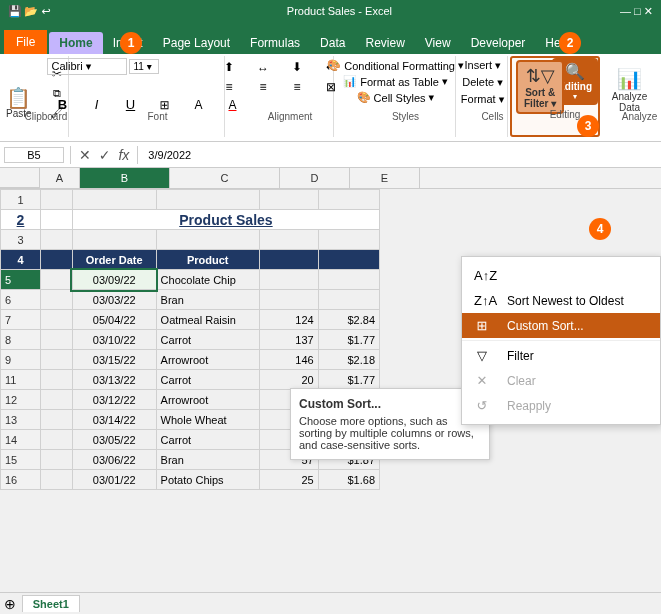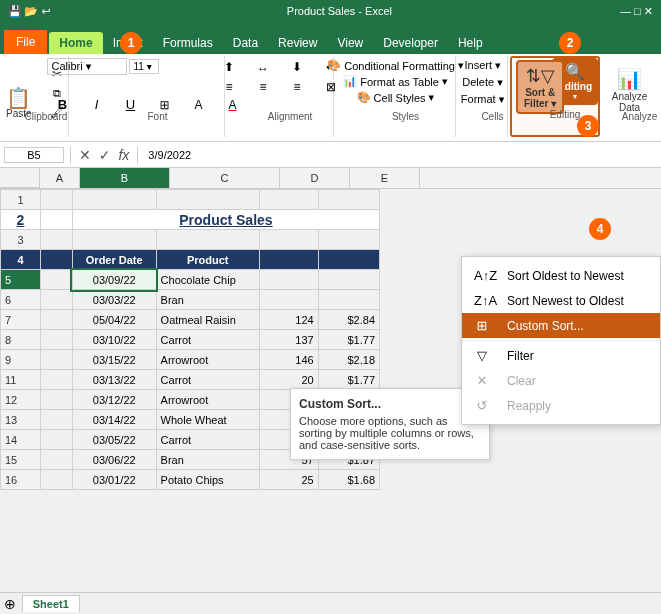--- a/index.html
+++ b/index.html
@@ -5,21 +5,21 @@
     * { box-sizing: border-box; margin: 0; padding: 0; }
     body { font-family: 'Segoe UI', Arial, sans-serif; font-size: 12px; background: #f0f0f0; width: 661px; height: 614px; overflow: hidden; }
 
     
     .title-bar { background: #217346; height: 22px; display: flex; align-items: center; padding: 0 8px; }
     .title-bar-text { color: white; font-size: 11px; flex: 1; text-align: center; }
 
     
     .ribbon-tabs { background: #217346; display: flex; align-items: flex-end; padding: 0 0 0 4px; height: 32px; }
     .ribbon-tab { color: white; font-size: 12px; padding: 4px 10px; cursor: pointer; border-radius: 3px 3px 0 0; }
-    .ribbon-tab.active { background: #bef264; color: #217346; font-weight: bold; }
+    .ribbon-tab.active { background: #c4b5fd; color: #217346; font-weight: bold; }
     .ribbon-tab.file-tab { background: #ff6600; color: white; padding: 5px 12px; border-radius: 0; margin-right: 2px; }
 
     
     .ribbon { background: white; border-bottom: 1px solid #ccc; padding: 2px 4px 4px; display: flex; align-items: stretch; gap: 2px; height: 88px; }
     .ribbon-group { display: flex; flex-direction: column; align-items: center; padding: 2px 6px; border-right: 1px solid #ddd; position: relative; min-width: 50px; }
     .ribbon-group:last-child { border-right: none; }
     .ribbon-group-label { font-size: 10px; color: #555; position: absolute; bottom: 15px; margin-left: 20px; }
     .ribbon-group-content { display: flex; flex-direction: row; align-items: center; gap: 2px; flex: 1; padding-bottom: 14px; }
     .ribbon-btn { display: flex; flex-direction: column; align-items: center; justify-content: center; padding: 2px 4px; border-radius: 3px; cursor: pointer; min-width: 32px; }
     .ribbon-btn .btn-icon { font-size: 20px; line-height: 1; }
@@ -97,20 +97,21 @@
   <div class="title-bar">
     <span style="font-size:11px; color:white; margin-right:8px;">💾 📂 ↩</span>
     <span class="title-bar-text">Product Sales - Excel</span>
     <span style="font-size:11px; color:white;">— □ ✕</span>
   </div>
 
   <div class="ribbon-tabs">
     <div class="ribbon-tab file-tab">File</div>
     <div class="ribbon-tab active">Home</div>
     <div class="ribbon-tab">Insert</div>
+    <div class="ribbon-tab">Page Layout</div>
     <div class="ribbon-tab">Formulas</div>
     <div class="ribbon-tab">Data</div>
     <div class="ribbon-tab">Review</div>
     <div class="ribbon-tab">View</div>
     <div class="ribbon-tab">Developer</div>
     <div class="ribbon-tab">Help</div>
   </div>
 
   <div class="ribbon">
 
@@ -424,21 +425,20 @@
     <div class="custom-sort-box">
       <div class="custom-sort-title">Custom Sort...</div>
       <div>Choose more options, such as sorting by multiple columns or rows, and case-sensitive sorts.</div>
     </div>
 
     <div class="dropdown-overlay">
       <div class="sort-filter-dropdown">
         <div class="dropdown-section">
           <div class="dropdown-item">
             <span class="dropdown-icon">A↑Z</span>
-            <span>Sort Oldest to Newest</span>
           </div>
           <div class="dropdown-item">
             <span class="dropdown-icon">Z↑A</span>
             <span>Sort Newest to Oldest</span>
           </div>
           <div class="dropdown-item highlighted">
             <span class="dropdown-icon">⊞</span>
             <span>Custom Sort...</span>
           </div>
         </div>

